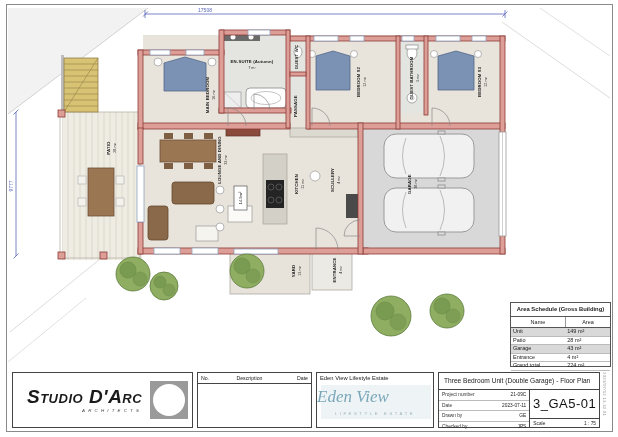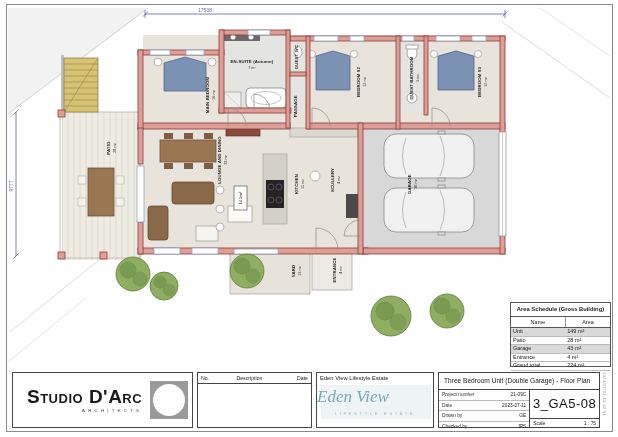--- a/index.html
+++ b/index.html
@@ -17,21 +17,21 @@
      font-size:5.8px;border-bottom:1px solid #555;}
   #area-schedule .as-head{display:flex;height:10px;line-height:10px;border-bottom:1px solid #555;text-align:center;}
   #area-schedule .as-head div{border-right:1px solid #999;}
   #area-schedule .as-head div:last-child{border-right:none;}
   .as-c1{width:55%;} .as-c2{width:45%;}
   .as-row{display:flex;height:7.6px;line-height:7.6px;border-bottom:1px solid #bbb;}
   .as-row div{padding-left:2px;overflow:hidden;white-space:nowrap;}
   .as-row.shaded{background:#d9d9d9;}
   
   .tb-box{position:absolute;top:372px;height:56px;border:1px solid #444;background:#fff;box-sizing:border-box;}
-  #tb-logo{left:12px;width:181px;display:flex;align-items:center;}
+  #tb-logo{left:12px;width:181px;display:flex;align-items:center;font-style:italic;}
   #logo-text{margin-left:14px;}
   #logo-name{font-family:"Liberation Sans",sans-serif;font-variant:small-caps;font-size:19px;
      font-weight:600;letter-spacing:.5px;color:#1a1a1a;line-height:20px;}
   #logo-sub{font-size:4.4px;letter-spacing:3.2px;color:#444;text-align:right;margin-top:1px;}
   #logo-mark{margin-left:8px;width:38px;height:38px;background:#9a9a9a;display:flex;align-items:center;justify-content:center;}
   #logo-mark .circle{width:32px;height:32px;border-radius:50%;background:#fff;}
   #tb-rev{left:197px;width:115px;font-size:5.2px;}
   #tb-rev .rev-head{display:flex;height:10px;line-height:10px;border-bottom:1px solid #444;}
   #tb-rev .rev-head div{padding-left:3px;}
   .rev-no{width:16%;} .rev-desc{width:58%;text-align:center;} .rev-date{width:26%;text-align:right;padding-right:3px;}
@@ -389,21 +389,21 @@
         <div class="fld">
           <div class="lab">Drawn by</div>
           <div class="val">GE</div>
         </div>
         <div class="fld">
           <div class="lab">Checked by</div>
           <div class="val">JPS</div>
         </div>
       </div>
       <div id="draw-right">
-        <div id="draw-number">3_GA5-08</div>
+        <div id="draw-number">3_GA5-01</div>
         <div id="draw-scale">
           <div class="lab">Scale</div>
           <div class="val">1 : 75</div>
         </div>
       </div>
     </div>
   </div>
 
   <div id="edge-stamp">2023/07/12 13:32:01</div>
 </div>

